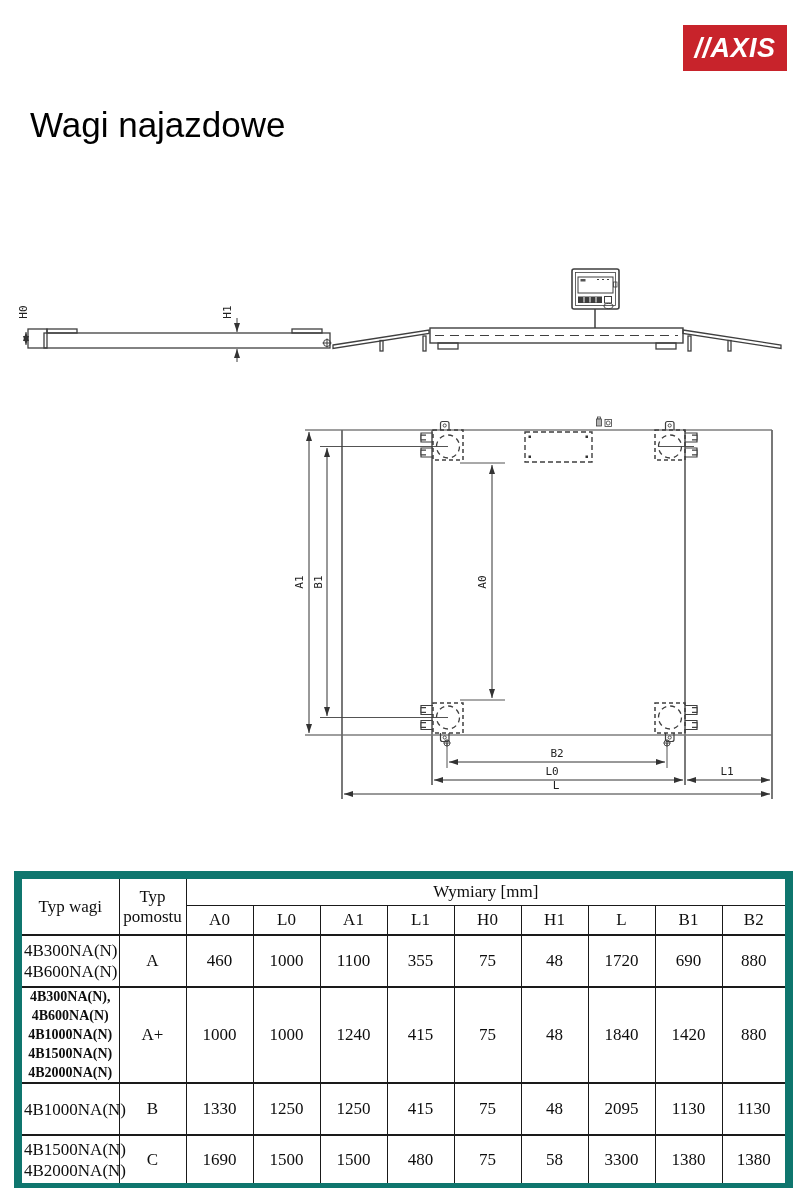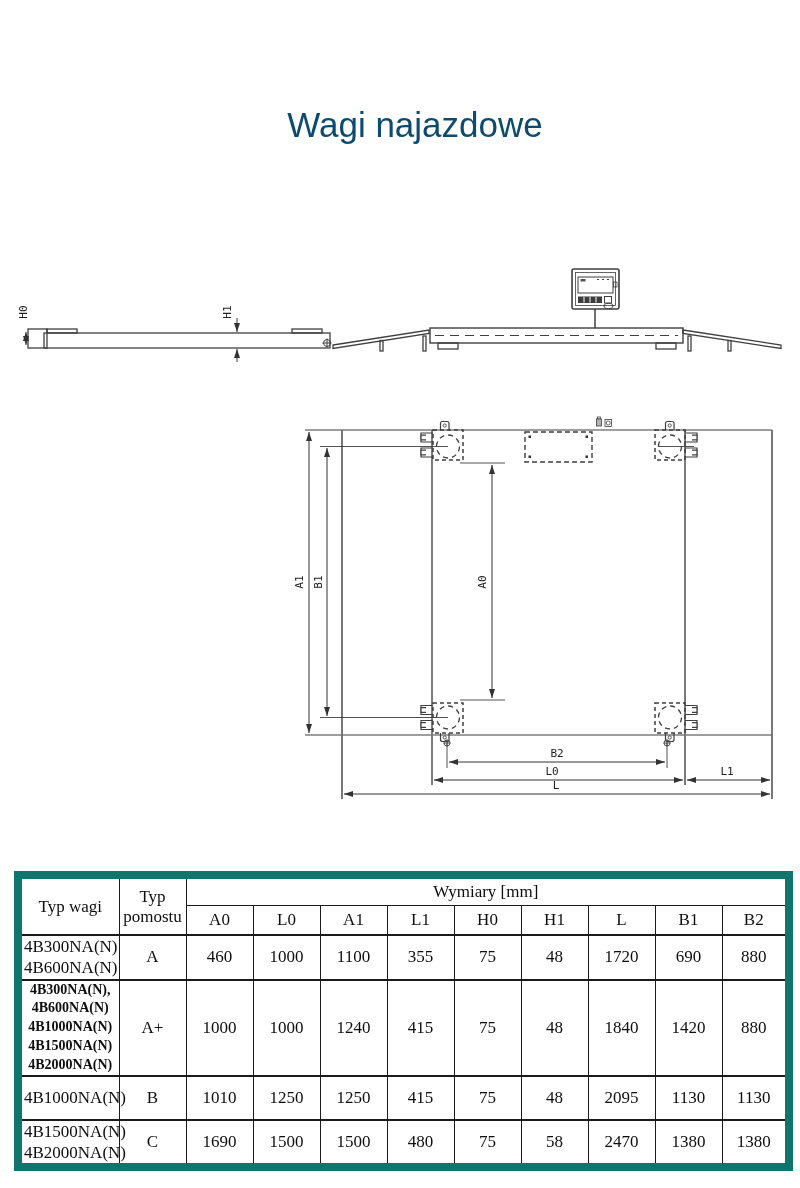--- a/index.html
+++ b/index.html
@@ -4,44 +4,47 @@
 <style>
   html,body{margin:0;padding:0;background:#e8e8e8;}
   #page{position:relative;width:800px;height:1188px;background:#ffffff;overflow:hidden;
         font-family:"Liberation Serif", serif;}
   
   .logo{position:absolute;left:683px;top:25px;width:104px;height:46px;background:#c8232b;
         display:flex;align-items:center;justify-content:center;}
   .logo .txt{color:#ffffff;font-family:"Liberation Sans",sans-serif;font-style:italic;
         font-weight:bold;font-size:27px;letter-spacing:0.5px;white-space:nowrap;}
   
-  .title{position:absolute;left:30px;top:105px;width:770px;text-align:center;
-        font-family:"Liberation Sans",sans-serif;font-weight:400;font-size:35px;color:#0c4a6e;}
+  .title{position:absolute;left:30px;top:105px;width:770px;text-align:left;
+        font-family:"Liberation Sans",sans-serif;font-weight:400;font-size:35px;color:#000000;}
   
   .drawing{position:absolute;left:0;top:250px;}
   .dimtext{font-family:"DejaVu Sans Mono",monospace;font-size:11px;fill:#222;}
   
   .dims-table{position:absolute;left:14px;top:871px;border-collapse:collapse;table-layout:fixed;
         width:770px;color:#0e0e0e;}
   .dims-table th,.dims-table td{border:1px solid #1a1a1a;text-align:center;vertical-align:middle;
         font-weight:normal;font-size:17px;padding:0 2px;}
   .dims-table{border:8px solid #0f766e;}
   .dims-table thead th{font-size:17px;}
   .dims-table thead tr.dimrow th{border-bottom:2px solid #1a1a1a;height:28px;}
   .dims-table thead tr.toprow th{height:26px;}
   .dims-table tbody td{border-top:2px solid #1a1a1a;}
-  .dims-table tbody tr{height:44px;}
+  .dims-table tbody tr{height:52px;}
   .type-cell div{line-height:1.25;}
   .type-cell.small div{font-size:14px;font-weight:bold;line-height:1.35;}
 </style>
 </head>
 <body>
 
 <div id="page">
 
+  <div class="logo">
+    <span class="txt"><span>//</span><span>AXIS</span></span>
+  </div>
 
   <div class="title">Wagi najazdowe</div>
 
   <svg class="drawing" width="800" height="570" viewBox="0 0 800 570">
     <defs>
       <marker id="mE" markerWidth="12" markerHeight="8" refX="10" refY="4" orient="auto" markerUnits="userSpaceOnUse">
         <path d="M1,1 L10,4 L1,7 Z" fill="#333"></path>
       </marker>
       <marker id="mS" markerWidth="12" markerHeight="8" refX="2" refY="4" orient="auto" markerUnits="userSpaceOnUse">
         <path d="M11,1 L2,4 L11,7 Z" fill="#333"></path>
@@ -275,21 +278,21 @@
           <td>48</td>
           <td>1840</td>
           <td>1420</td>
           <td>880</td>
         </tr>
         <tr>
           <td class="type-cell">
             <div>4B1000NA(N)</div>
           </td>
           <td>B</td>
-          <td>1010</td>
+          <td>1330</td>
           <td>1250</td>
           <td>1250</td>
           <td>415</td>
           <td>75</td>
           <td>48</td>
           <td>2095</td>
           <td>1130</td>
           <td>1130</td>
         </tr>
         <tr>
@@ -297,20 +300,20 @@
             <div>4B1500NA(N)</div>
             <div>4B2000NA(N)</div>
           </td>
           <td>C</td>
           <td>1690</td>
           <td>1500</td>
           <td>1500</td>
           <td>480</td>
           <td>75</td>
           <td>58</td>
-          <td>2470</td>
+          <td>3300</td>
           <td>1380</td>
           <td>1380</td>
         </tr>
       </tbody>
   </table>
 
 </div>
 
 </body></html>

